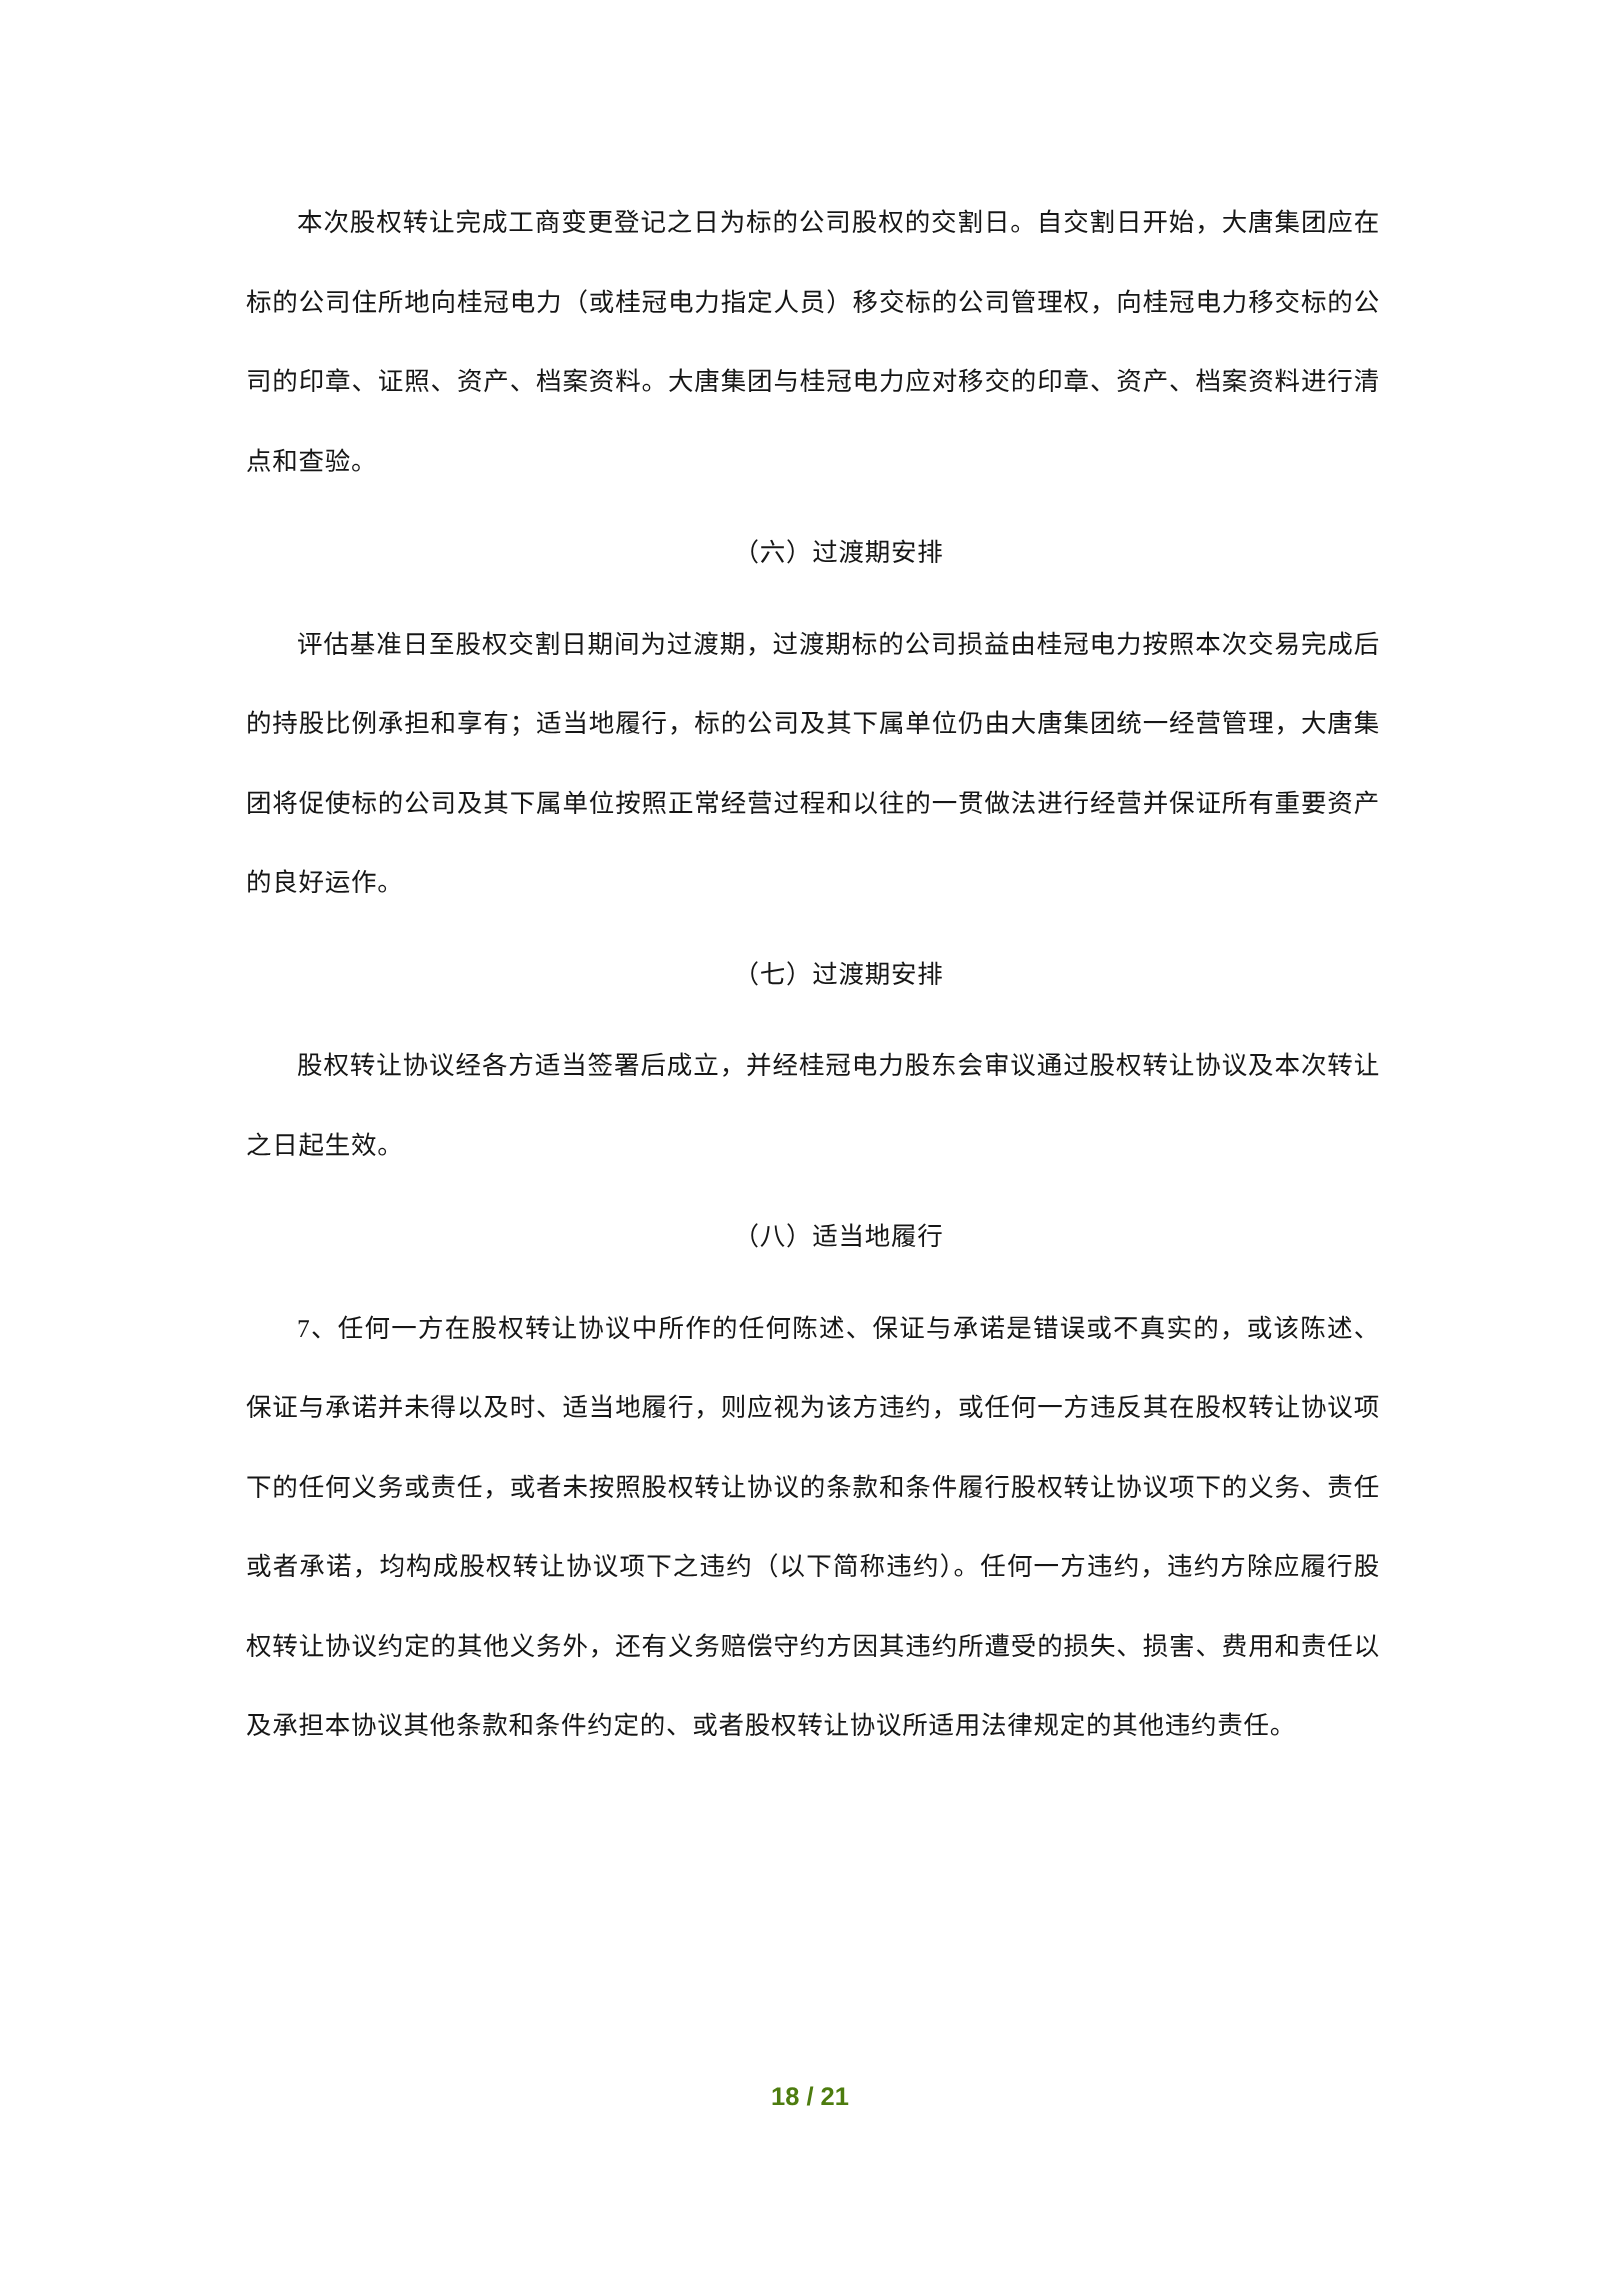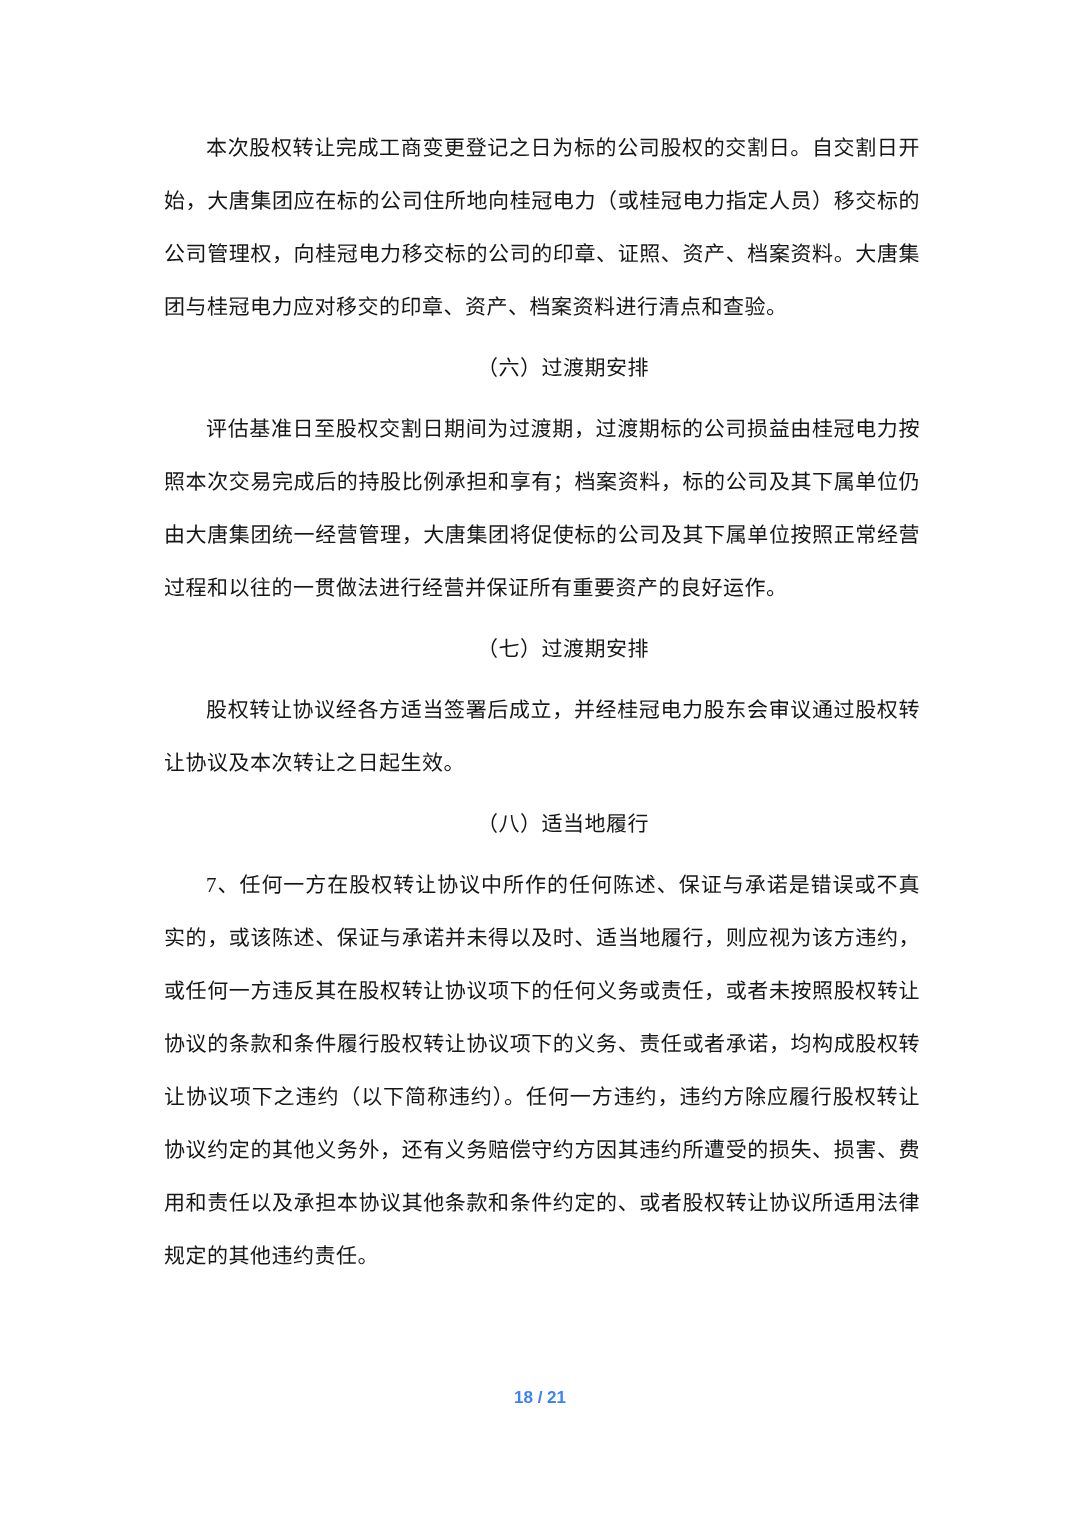--- a/index.html
+++ b/index.html
@@ -17,56 +17,56 @@
     color: #161616;
   }
   .doc-content {
     position: absolute;
     left: 164px;
     top: 122px;
     width: 756px;
   }
   .doc-content p {
     margin: 0 0 8px 0;
-    font-size: 21px;
+    font-size: 17px;
     line-height: 53px;
     letter-spacing: 0.5px;
   }
   p.body-para {
     text-align: justify;
     text-indent: 2em;
   }
   p.section-heading {
     text-indent: 2em;
     text-align: center;
   }
   .page-footer {
     position: absolute;
     left: 0;
     right: 0;
     top: 1388px;
     text-align: center;
     font-family: "Liberation Sans", "DejaVu Sans", sans-serif;
     font-size: 17px;
     font-weight: 700;
-    color: #3b82f6;
+    color: #4d7c0f;
   }
 </style>
 </head>
 <body>
 
 <div class="page">
 
   <div class="doc-content">
 
     <p class="body-para">本次股权转让完成工商变更登记之日为标的公司股权的交割日。自交割日开始，大唐集团应在标的公司住所地向桂冠电力（或桂冠电力指定人员）移交标的公司管理权，向桂冠电力移交标的公司的印章、证照、资产、档案资料。大唐集团与桂冠电力应对移交的印章、资产、档案资料进行清点和查验。</p>
 
     <p class="section-heading">（六）过渡期安排</p>
 
-    <p class="body-para">评估基准日至股权交割日期间为过渡期，过渡期标的公司损益由桂冠电力按照本次交易完成后的持股比例承担和享有；档案资料，标的公司及其下属单位仍由大唐集团统一经营管理，大唐集团将促使标的公司及其下属单位按照正常经营过程和以往的一贯做法进行经营并保证所有重要资产的良好运作。</p>
+    <p class="body-para">评估基准日至股权交割日期间为过渡期，过渡期标的公司损益由桂冠电力按照本次交易完成后的持股比例承担和享有；适当地履行，标的公司及其下属单位仍由大唐集团统一经营管理，大唐集团将促使标的公司及其下属单位按照正常经营过程和以往的一贯做法进行经营并保证所有重要资产的良好运作。</p>
 
     <p class="section-heading">（七）过渡期安排</p>
 
     <p class="body-para">股权转让协议经各方适当签署后成立，并经桂冠电力股东会审议通过股权转让协议及本次转让之日起生效。</p>
 
     <p class="section-heading">（八）适当地履行</p>
 
     <p class="body-para">7、任何一方在股权转让协议中所作的任何陈述、保证与承诺是错误或不真实的，或该陈述、保证与承诺并未得以及时、适当地履行，则应视为该方违约，或任何一方违反其在股权转让协议项下的任何义务或责任，或者未按照股权转让协议的条款和条件履行股权转让协议项下的义务、责任或者承诺，均构成股权转让协议项下之违约（以下简称违约）。任何一方违约，违约方除应履行股权转让协议约定的其他义务外，还有义务赔偿守约方因其违约所遭受的损失、损害、费用和责任以及承担本协议其他条款和条件约定的、或者股权转让协议所适用法律规定的其他违约责任。</p>
 
   </div>

